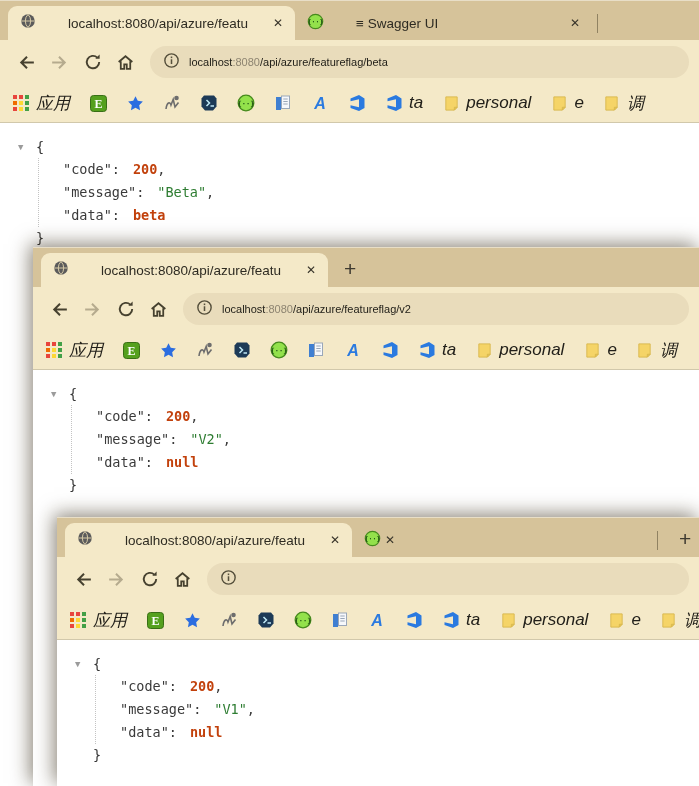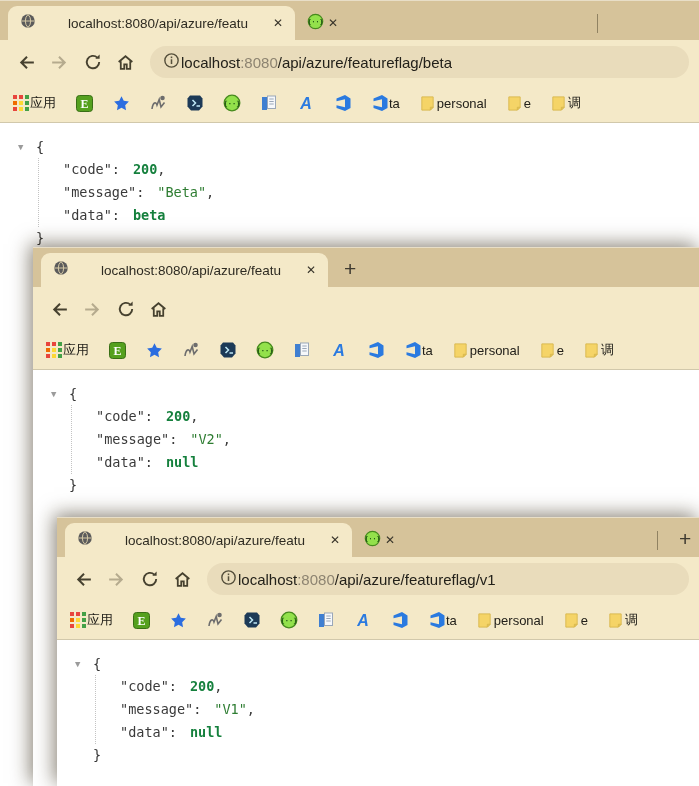--- a/index.html
+++ b/index.html
@@ -25,37 +25,37 @@
   .tab.active{background:var(--surface);border-radius:9px 9px 0 0;}
   .tab-title{font-size:13.5px;color:var(--tabtext);white-space:nowrap;overflow:hidden;margin:0 6px 0 8px;flex:1;min-width:0;padding-left:24px;}
   .tab-close{font-size:12px;color:#38342a;padding:2px 4px;flex:none;cursor:default;}
   .tab.cut{flex:1;overflow:hidden;}
   .tab-sep{width:1px;height:19px;background:rgba(60,50,30,.45);margin:0 5px 7px 5px;flex:none;align-self:flex-end;}
   .newtab{font-size:21px;color:#3e3a30;line-height:1;margin:0 0 8px 16px;flex:none;}
 
   .toolbar{height:44px;background:var(--surface);display:flex;align-items:center;padding:0 10px 0 10px;flex:none;}
   .nav-btn{width:33px;height:33px;display:flex;align-items:center;justify-content:center;flex:none;border-radius:50%;}
   .omnibox{flex:1;min-width:0;height:32px;background:var(--pill);border-radius:16px;display:flex;align-items:center;padding:0 12px;margin-left:8px;overflow:hidden;}
-  .url{font-size:15px;color:#23211a;white-space:nowrap;overflow:hidden;}
+  .url{font-size:11px;color:#23211a;white-space:nowrap;overflow:hidden;margin-left:8px;}
   .url .dim{color:#8d8471;}
 
   .bookmarks{height:38px;background:var(--surface);display:flex;align-items:center;padding:0 12px;flex:none;overflow:hidden;white-space:nowrap;border-bottom:1px solid rgba(0,0,0,.14);}
   .bm-item{display:inline-flex;align-items:center;flex:none;margin-right:19px;}
   .bm-icon{width:18px;height:18px;display:inline-flex;align-items:center;justify-content:center;flex:none;}
-  .bm-label{font-size:13px;color:#22201a;}
+  .bm-label{font-size:17px;color:#22201a;margin-left:6px;font-style:italic;}
 
   .content{flex:1;background:#fff;overflow:hidden;min-height:0;}
   .json{font-family:"DejaVu Sans Mono","Liberation Mono",monospace;font-size:13.5px;color:#3a3a3a;padding:13px 0 0 18px;}
   .j-open,.j-close{line-height:22px;}
   .tri{display:inline-block;width:18px;color:#9b9b9b;font-size:9px;vertical-align:2px;}
   .j-body{margin-left:20px;border-left:1px dotted #c3c3c3;padding-left:24px;}
   .j-line{line-height:23px;white-space:nowrap;}
   .j-close{margin-left:18px;}
   .j-colon{margin-right:13px;}
-  .v-kw{color:#15803d;font-weight:bold;}
+  .v-kw{color:#c2410c;font-weight:bold;}
   .v-str{color:#2e7d32;}
   .brace{color:#333;}
 </style>
 </head>
 <body>
 
 <div class="window" id="win0">
   <div class="tabstrip">
     <div class="tab active" style="width:287px;">
       <span class="favicon">
@@ -67,20 +67,21 @@
       <span class="tab-title">localhost:8080/api/azure/featu</span>
       <span class="tab-close">✕</span>
     </div>
     <div class="tab" style="width:297px;">
       <span class="favicon">
         <svg width="17" height="17" viewBox="0 0 18 18">
             <circle cx="9" cy="9" r="7.6" fill="#93e14b" stroke="#468a1d" stroke-width="1.3"></circle>
             <text x="9" y="11.8" font-size="7" text-anchor="middle" fill="#1d4d12" font-family="monospace" font-weight="bold">{··}</text>
           </svg>
       </span>
+      <span class="tab-title">≡ Swagger UI</span>
       <span class="tab-close">✕</span>
     </div>
     <div class="tab-sep"></div>
   </div>
   <div class="toolbar">
     <span class="nav-btn">
         <svg width="21" height="21" viewBox="0 0 20 20">
           <path d="M17 10 H5 M10.5 4.5 L5 10 l5.5 5.5" stroke="#46412f" stroke-width="1.9" fill="none"></path>
         </svg>
       </span>
@@ -267,20 +268,28 @@
         <svg width="20" height="20" viewBox="0 0 20 20">
           <path d="M16.2 10 a6.2 6.2 0 1 1 -1.9 -4.4" stroke="#46412f" stroke-width="1.9" fill="none"></path>
           <path d="M16.6 2.5 v4.3 h-4.3 z" fill="#46412f"></path>
         </svg>
       </span>
     <span class="nav-btn">
         <svg width="21" height="21" viewBox="0 0 20 20">
           <path d="M3.5 9.5 L10 4 l6.5 5.5 M5.5 8.8 V16 H8.8 V11.8 H11.2 V16 H14.5 V8.8" stroke="#46412f" stroke-width="1.7" fill="none"></path>
         </svg>
       </span>
+    <div class="omnibox">
+      <span><svg width="19" height="19" viewBox="0 0 20 20">
+            <circle cx="10" cy="10" r="7" fill="none" stroke="#56503c" stroke-width="1.5"></circle>
+            <rect x="9.2" y="8.7" width="1.6" height="5" fill="#56503c"></rect>
+            <rect x="9.2" y="5.8" width="1.6" height="1.7" fill="#56503c"></rect>
+          </svg></span>
+      <span class="url"><span>localhost</span><span class="dim">:8080</span><span>/api/azure/featureflag/v2</span></span>
+    </div>
   </div>
   <div class="bookmarks">
       <span class="bm-item">
         <span class="bm-icon">
           <svg width="16" height="16" viewBox="0 0 16 16">
             <rect x="0" y="0" width="4" height="4" fill="#e8453c"></rect>
             <rect x="6" y="0" width="4" height="4" fill="#e8453c"></rect>
             <rect x="12" y="0" width="4" height="4" fill="#43a047"></rect>
             <rect x="0" y="6" width="4" height="4" fill="#ef6c00"></rect>
             <rect x="6" y="6" width="4" height="4" fill="#fdd835"></rect>
@@ -449,21 +458,20 @@
         <svg width="21" height="21" viewBox="0 0 20 20">
           <path d="M3.5 9.5 L10 4 l6.5 5.5 M5.5 8.8 V16 H8.8 V11.8 H11.2 V16 H14.5 V8.8" stroke="#46412f" stroke-width="1.7" fill="none"></path>
         </svg>
       </span>
     <div class="omnibox">
       <span><svg width="19" height="19" viewBox="0 0 20 20">
             <circle cx="10" cy="10" r="7" fill="none" stroke="#56503c" stroke-width="1.5"></circle>
             <rect x="9.2" y="8.7" width="1.6" height="5" fill="#56503c"></rect>
             <rect x="9.2" y="5.8" width="1.6" height="1.7" fill="#56503c"></rect>
           </svg></span>
-      <span class="url"><span>localhost</span><span class="dim">:8080</span><span>/api/azure/featureflag/v1</span></span>
     </div>
   </div>
   <div class="bookmarks">
       <span class="bm-item">
         <span class="bm-icon">
           <svg width="16" height="16" viewBox="0 0 16 16">
             <rect x="0" y="0" width="4" height="4" fill="#e8453c"></rect>
             <rect x="6" y="0" width="4" height="4" fill="#e8453c"></rect>
             <rect x="12" y="0" width="4" height="4" fill="#43a047"></rect>
             <rect x="0" y="6" width="4" height="4" fill="#ef6c00"></rect>

